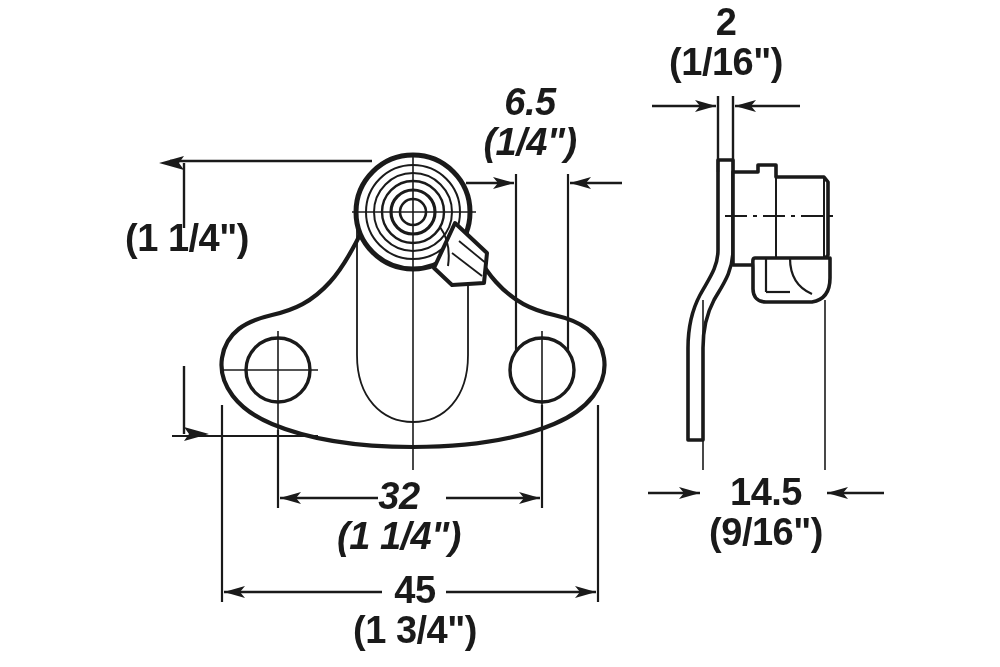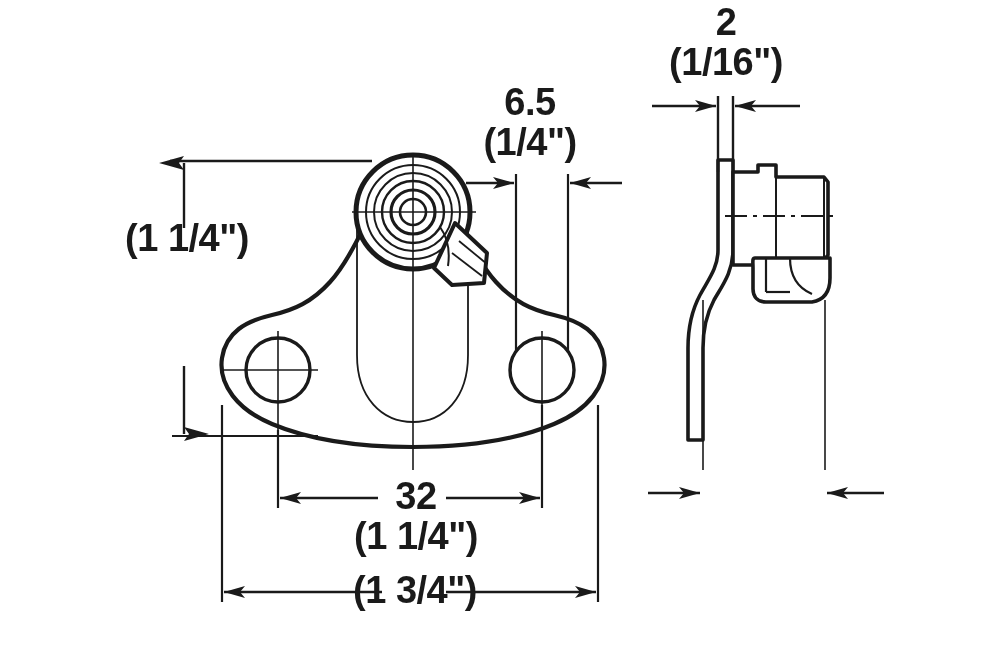--- a/index.html
+++ b/index.html
@@ -194,33 +194,38 @@
 
       <line x1="648" y1="493" x2="700" y2="493" stroke="#1a1a1a" stroke-width="2.4" marker-end="url(#arrowR)"></line>
       <line x1="884" y1="493" x2="827" y2="493" stroke="#1a1a1a" stroke-width="2.4" marker-end="url(#arrowL)"></line>
     </g>
   </svg>
 
   <div class="dim-text" style="left:102px; top:218px; width:170px;">
     <span class="imp t-sub">(1 1/4")</span>
   </div>
 
-  <div class="dim-text" style="left:455px; top:82px; width:150px;">
+  <div class="dim-text" style="left:455px; top:82px; width:150px;font-style:italic;">
     <span class="val t-main">6.5</span>
     <span class="imp t-sub">(1/4")</span>
   </div>
 
-  <div class="dim-text" style="left:336px; top:476px; width:160px;">
+  <div class="dim-text" style="left:319px; top:476px; width:160px;font-style:italic;">
     <span class="val t-main">32</span>
     <span class="imp t-sub">(1 1/4")</span>
   </div>
 
   <div class="dim-text" style="left:335px; top:570px; width:160px;">
+    <span class="val t-main">45</span>
     <span class="imp t-sub">(1 3/4")</span>
   </div>
 
   <div class="dim-text" style="left:650px; top:2px; width:152px;">
     <span class="val t-main">2</span>
     <span class="imp t-sub">(1/16")</span>
   </div>
 
+  <div class="dim-text" style="left:690px; top:472px; width:152px;">
+    <span class="val t-main">14.5</span>
+    <span class="imp t-sub">(9/16")</span>
+  </div>
 
 </div>
 
 </body></html>

